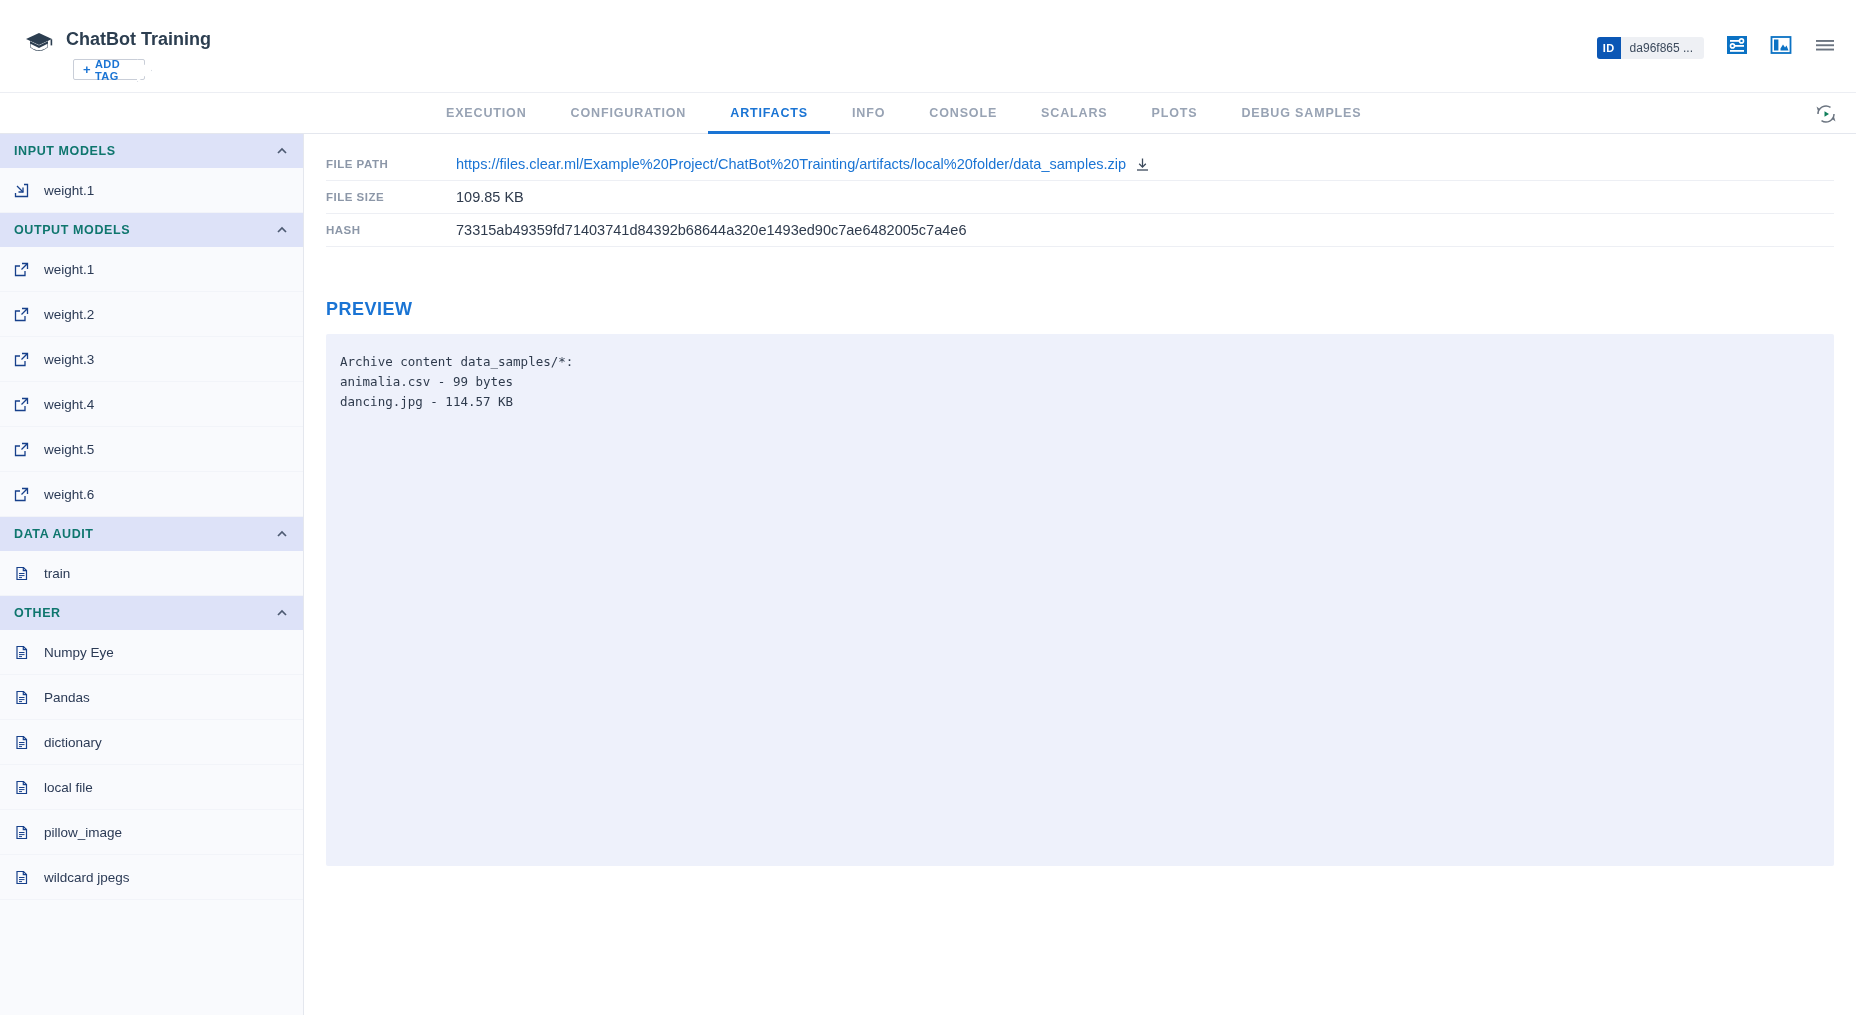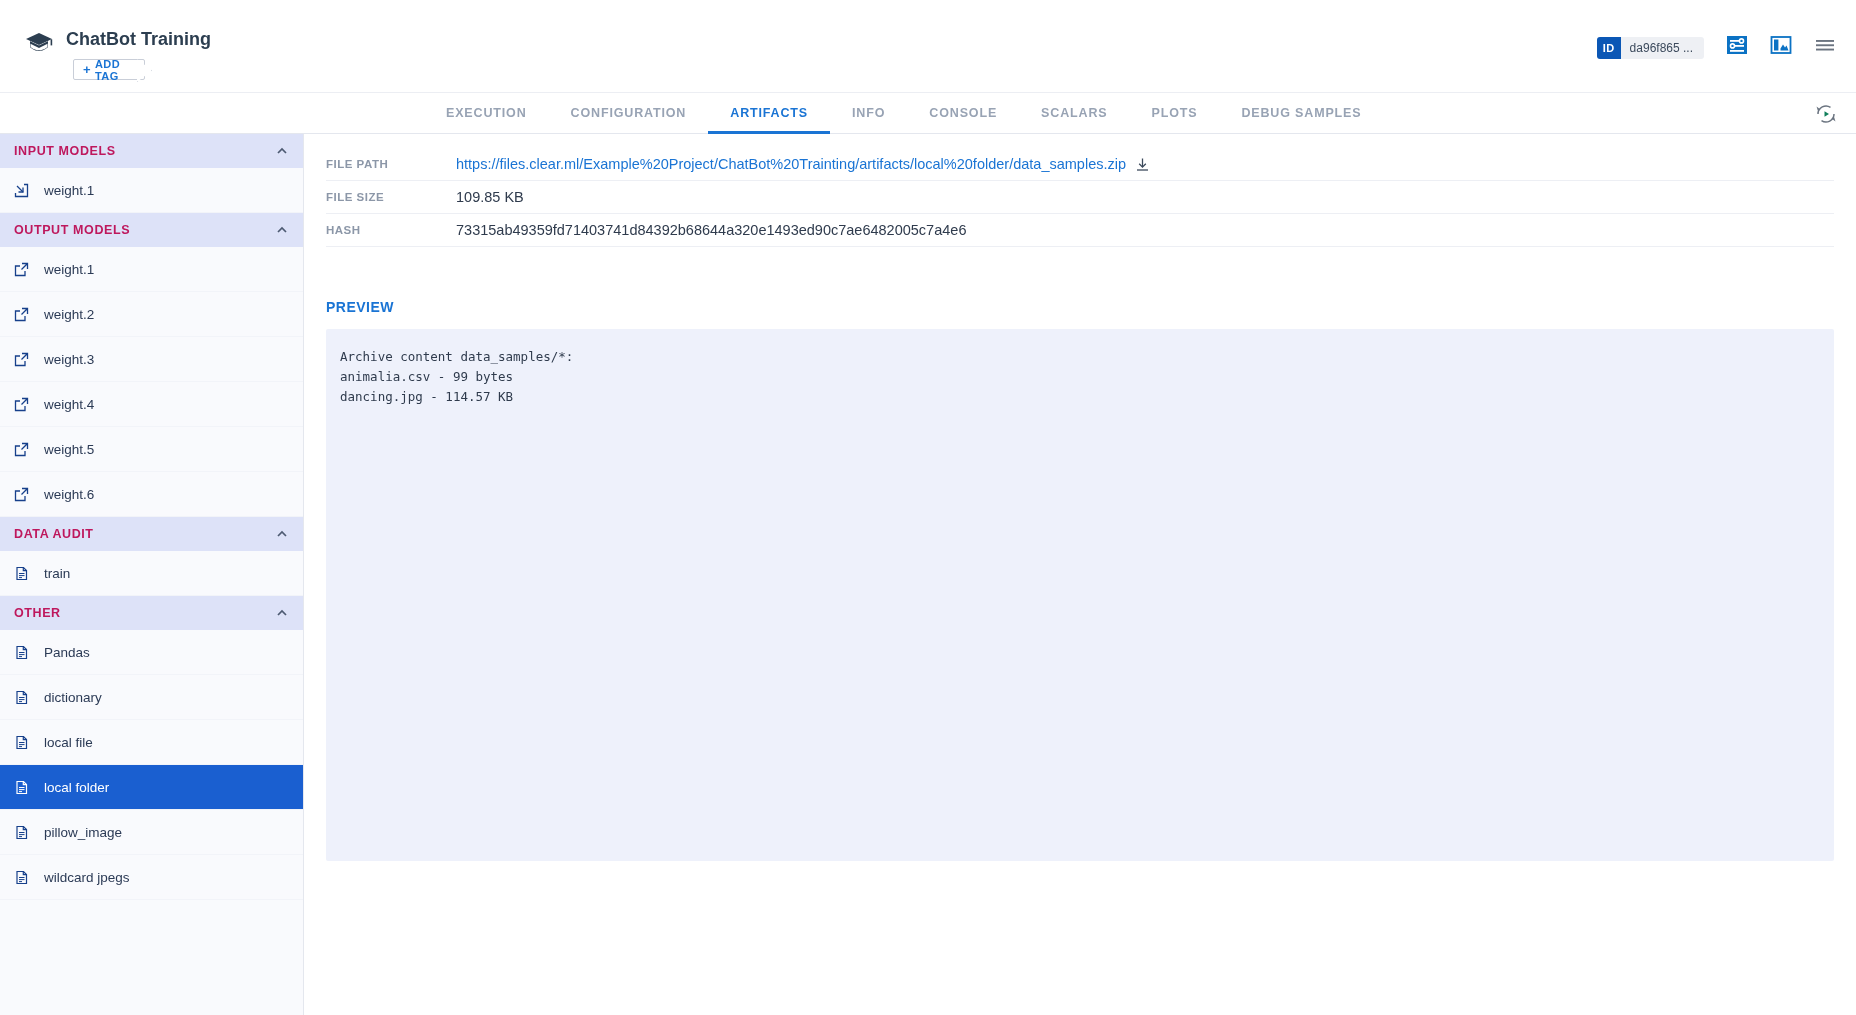--- a/index.html
+++ b/index.html
@@ -88,21 +88,21 @@
     width: 24px; height: 24px; cursor: pointer;
   }
 
   
   .sidebar {
     position: absolute; top: 134px; left: 0; width: 304px; bottom: 0;
     background: #f9fafd; border-right: 1px solid #e4e7ee;
     overflow: hidden;
   }
   .sb-group-header {
-    height: 34px; background: #dde2f8; color: #be185d;
+    height: 34px; background: #dde2f8; color: #0f766e;
     font-size: 12.5px; font-weight: bold; letter-spacing: .6px;
     display: flex; align-items: center; padding: 0 14px;
     justify-content: space-between; cursor: pointer;
   }
   .chev { width: 14px; height: 14px; }
   .sb-item {
     height: 45px; display: flex; align-items: center;
     padding: 0 14px; font-size: 13.5px; color: #2b3a55;
     cursor: pointer; background: #f9fafd;
     border-bottom: 1px solid #f2f4f9;
@@ -126,21 +126,21 @@
   .meta-label {
     width: 130px; flex: 0 0 130px;
     font-size: 11.5px; font-weight: bold; letter-spacing: .5px; color: #8c97a8;
   }
   .meta-value { font-size: 14.5px; color: #2f3b4d; display: flex; align-items: center; }
   .meta-value a { color: #1a74d4; text-decoration: none; word-break: break-all; }
   .dl-icon { width: 15px; height: 15px; margin-left: 9px; cursor: pointer; }
 
   .preview-title {
     margin-top: 52px; margin-bottom: 14px;
-    font-size: 14px; font-weight: bold; letter-spacing: .5px; color: #1a74d4;
+    font-size: 18px; font-weight: bold; letter-spacing: .5px; color: #1a74d4;
   }
   .preview-box {
     background: #eef1fb; border-radius: 2px;
     height: 532px; padding: 18px 14px; overflow: hidden;
   }
   .preview-box pre {
     font-family: "DejaVu Sans Mono", monospace;
     font-size: 12.5px; line-height: 20px; color: #2f3b4d;
     white-space: pre;
   }
@@ -350,20 +350,32 @@
   <div class="sb-item">
     <span class="sb-ico">
       <svg viewBox="0 0 15 15" width="15" height="15">
         <path d="M3 1.5 L9.5 1.5 L12.5 4.5 L12.5 13.5 L3 13.5 Z" fill="none" stroke="#17408b" stroke-width="1.2"></path>
         <path d="M9.3 1.6 L9.3 4.7 L12.4 4.7" fill="none" stroke="#17408b" stroke-width="1.2"></path>
         <line x1="5" y1="7.5" x2="10.5" y2="7.5" stroke="#17408b" stroke-width="1"></line>
         <line x1="5" y1="9.6" x2="10.5" y2="9.6" stroke="#17408b" stroke-width="1"></line>
         <line x1="5" y1="11.6" x2="8" y2="11.6" stroke="#17408b" stroke-width="1"></line>
       </svg>
     </span>
+    <span>Numpy Eye</span>
+  </div>
+  <div class="sb-item">
+    <span class="sb-ico">
+      <svg viewBox="0 0 15 15" width="15" height="15">
+        <path d="M3 1.5 L9.5 1.5 L12.5 4.5 L12.5 13.5 L3 13.5 Z" fill="none" stroke="#17408b" stroke-width="1.2"></path>
+        <path d="M9.3 1.6 L9.3 4.7 L12.4 4.7" fill="none" stroke="#17408b" stroke-width="1.2"></path>
+        <line x1="5" y1="7.5" x2="10.5" y2="7.5" stroke="#17408b" stroke-width="1"></line>
+        <line x1="5" y1="9.6" x2="10.5" y2="9.6" stroke="#17408b" stroke-width="1"></line>
+        <line x1="5" y1="11.6" x2="8" y2="11.6" stroke="#17408b" stroke-width="1"></line>
+      </svg>
+    </span>
     <span>Pandas</span>
   </div>
   <div class="sb-item">
     <span class="sb-ico">
       <svg viewBox="0 0 15 15" width="15" height="15">
         <path d="M3 1.5 L9.5 1.5 L12.5 4.5 L12.5 13.5 L3 13.5 Z" fill="none" stroke="#17408b" stroke-width="1.2"></path>
         <path d="M9.3 1.6 L9.3 4.7 L12.4 4.7" fill="none" stroke="#17408b" stroke-width="1.2"></path>
         <line x1="5" y1="7.5" x2="10.5" y2="7.5" stroke="#17408b" stroke-width="1"></line>
         <line x1="5" y1="9.6" x2="10.5" y2="9.6" stroke="#17408b" stroke-width="1"></line>
         <line x1="5" y1="11.6" x2="8" y2="11.6" stroke="#17408b" stroke-width="1"></line>
@@ -375,32 +387,20 @@
     <span class="sb-ico">
       <svg viewBox="0 0 15 15" width="15" height="15">
         <path d="M3 1.5 L9.5 1.5 L12.5 4.5 L12.5 13.5 L3 13.5 Z" fill="none" stroke="#17408b" stroke-width="1.2"></path>
         <path d="M9.3 1.6 L9.3 4.7 L12.4 4.7" fill="none" stroke="#17408b" stroke-width="1.2"></path>
         <line x1="5" y1="7.5" x2="10.5" y2="7.5" stroke="#17408b" stroke-width="1"></line>
         <line x1="5" y1="9.6" x2="10.5" y2="9.6" stroke="#17408b" stroke-width="1"></line>
         <line x1="5" y1="11.6" x2="8" y2="11.6" stroke="#17408b" stroke-width="1"></line>
       </svg>
     </span>
     <span>local file</span>
-  </div>
-  <div class="sb-item selected">
-    <span class="sb-ico">
-      <svg viewBox="0 0 15 15" width="15" height="15">
-        <path d="M3 1.5 L9.5 1.5 L12.5 4.5 L12.5 13.5 L3 13.5 Z" fill="none" stroke="#ffffff" stroke-width="1.2"></path>
-        <path d="M9.3 1.6 L9.3 4.7 L12.4 4.7" fill="none" stroke="#ffffff" stroke-width="1.2"></path>
-        <line x1="5" y1="7.5" x2="10.5" y2="7.5" stroke="#ffffff" stroke-width="1"></line>
-        <line x1="5" y1="9.6" x2="10.5" y2="9.6" stroke="#ffffff" stroke-width="1"></line>
-        <line x1="5" y1="11.6" x2="8" y2="11.6" stroke="#ffffff" stroke-width="1"></line>
-      </svg>
-    </span>
-    <span>local folder</span>
   </div>
   <div class="sb-item">
     <span class="sb-ico">
       <svg viewBox="0 0 15 15" width="15" height="15">
         <path d="M3 1.5 L9.5 1.5 L12.5 4.5 L12.5 13.5 L3 13.5 Z" fill="none" stroke="#17408b" stroke-width="1.2"></path>
         <path d="M9.3 1.6 L9.3 4.7 L12.4 4.7" fill="none" stroke="#17408b" stroke-width="1.2"></path>
         <line x1="5" y1="7.5" x2="10.5" y2="7.5" stroke="#17408b" stroke-width="1"></line>
         <line x1="5" y1="9.6" x2="10.5" y2="9.6" stroke="#17408b" stroke-width="1"></line>
         <line x1="5" y1="11.6" x2="8" y2="11.6" stroke="#17408b" stroke-width="1"></line>
       </svg>

